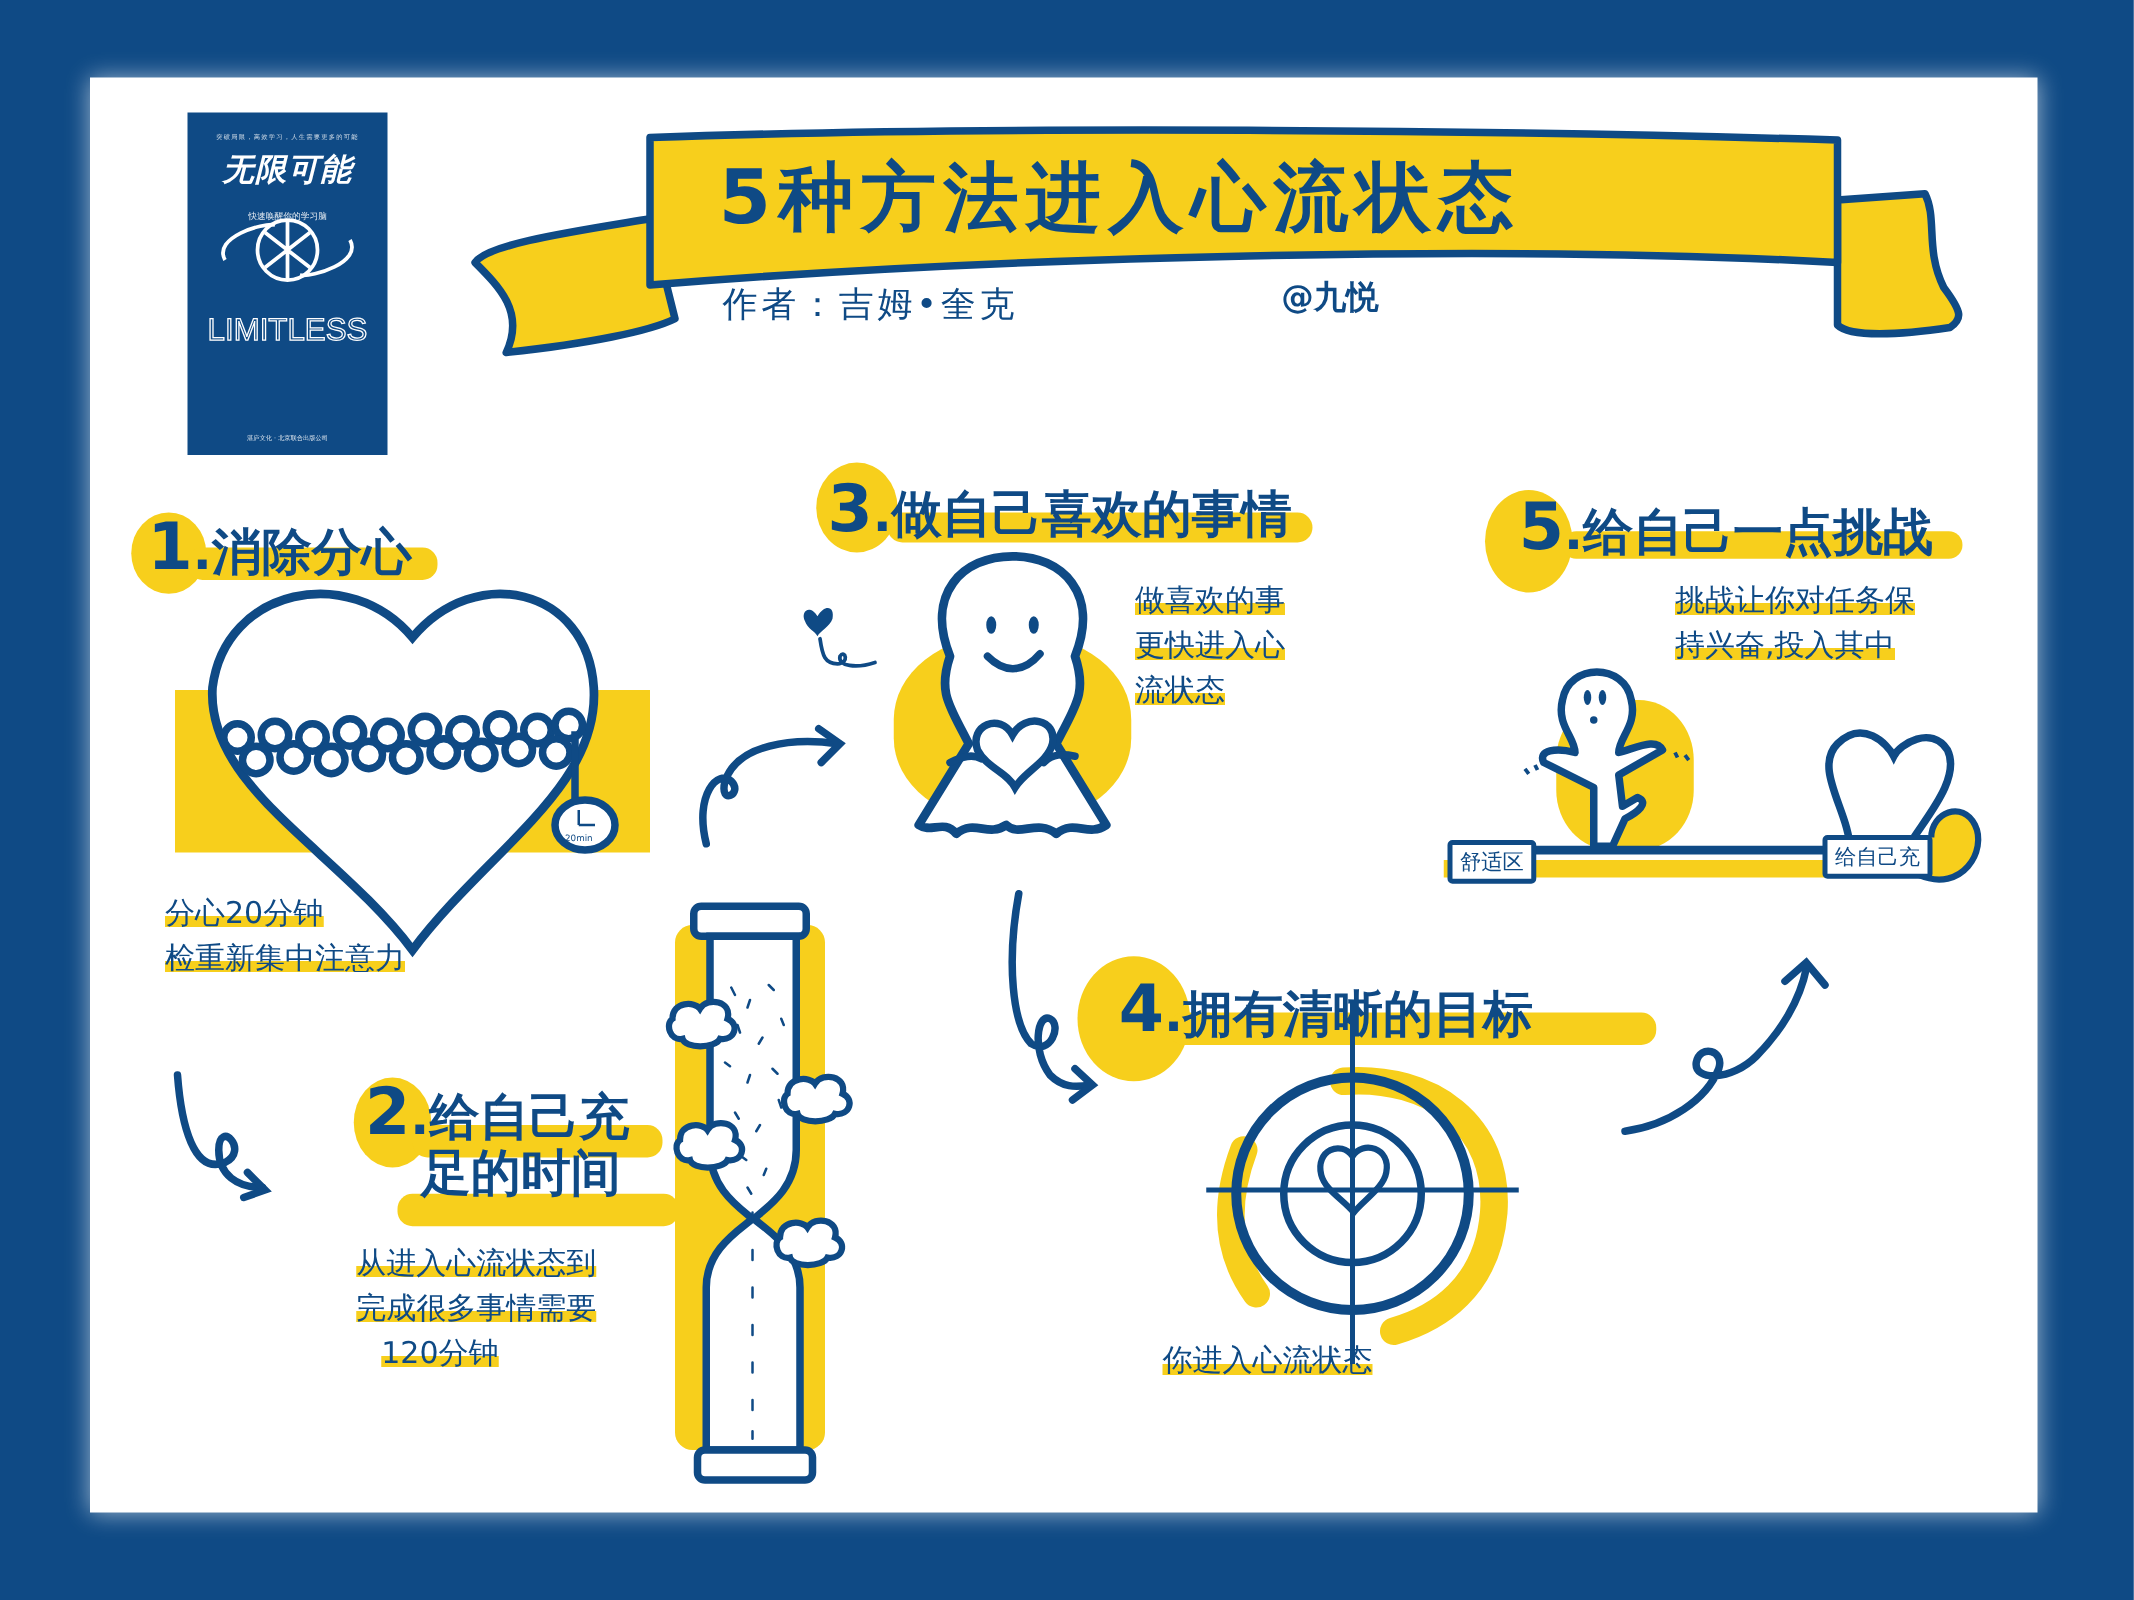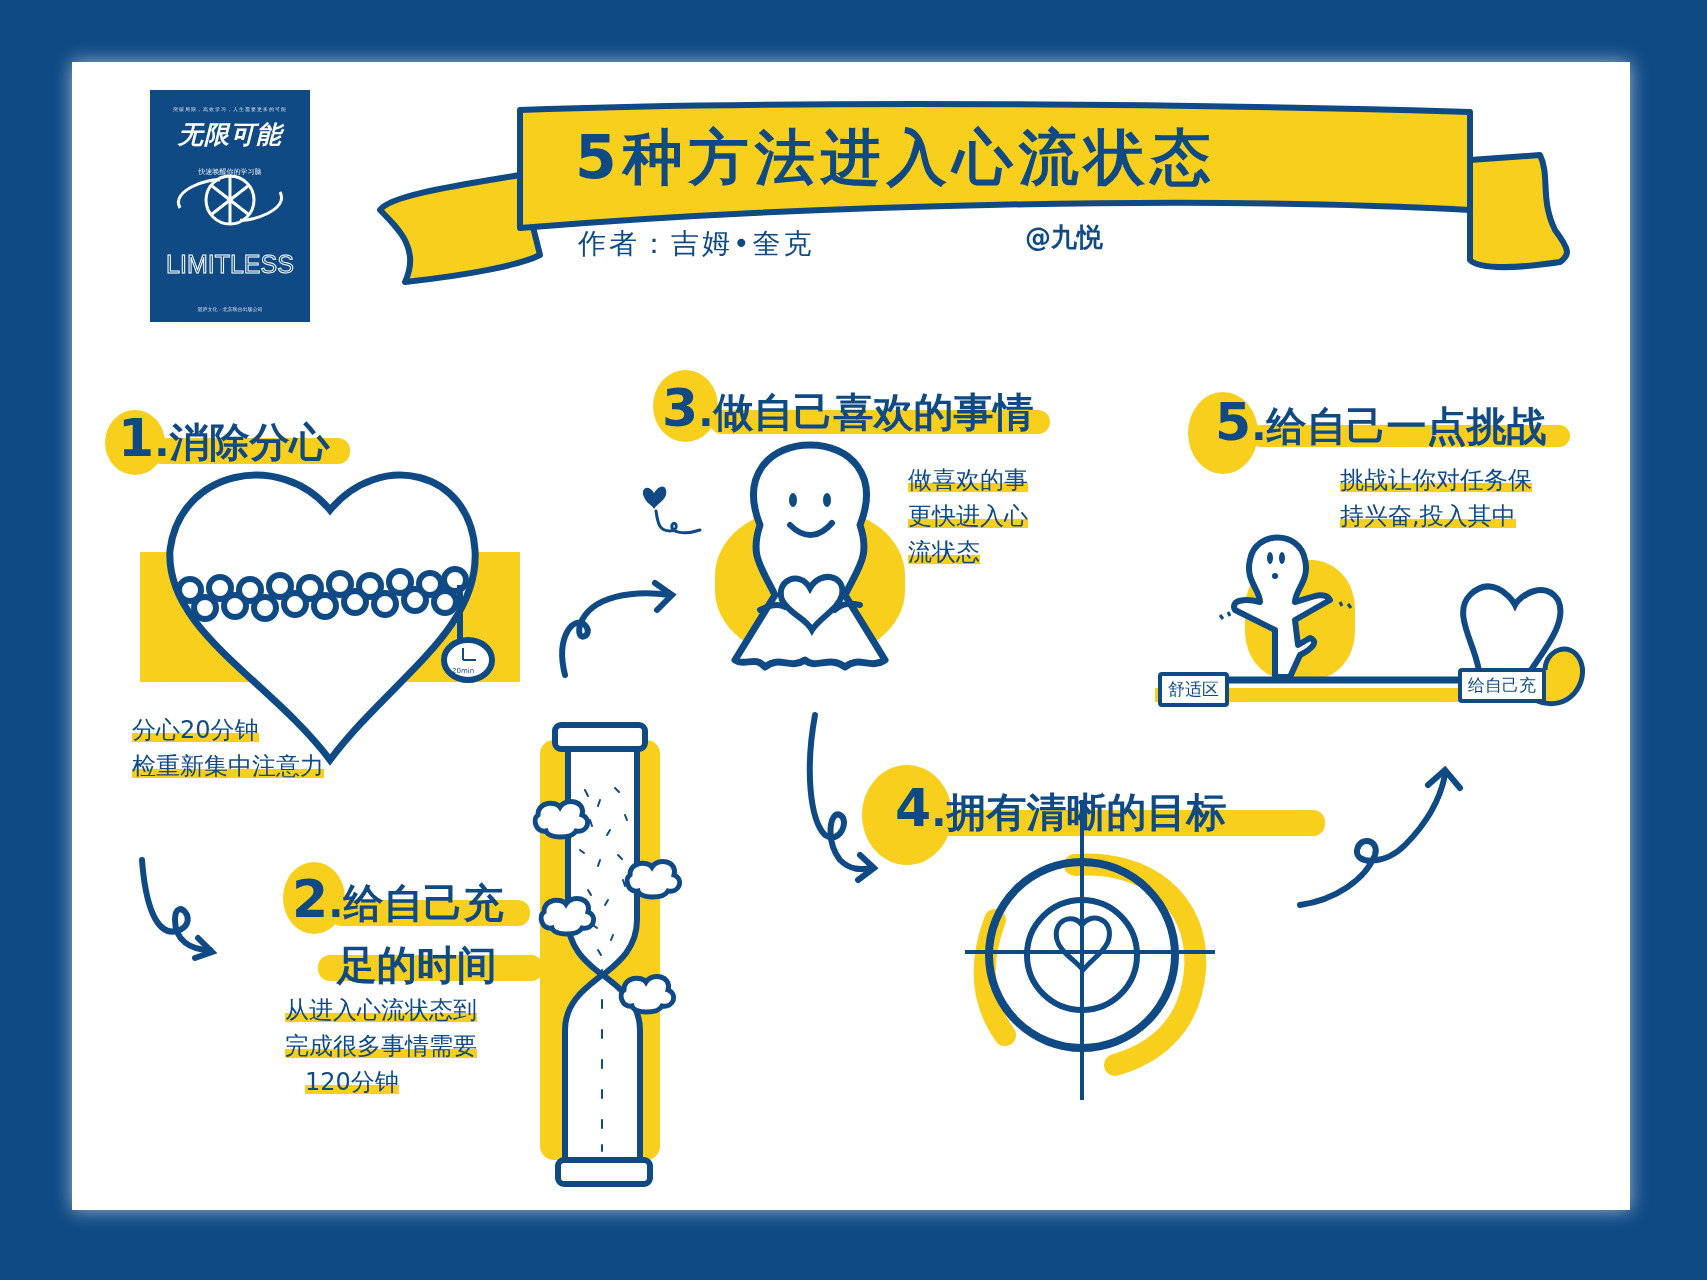--- a/index.html
+++ b/index.html
@@ -1,20 +1,20 @@
 <!DOCTYPE html>
 <html><head>
 <meta charset="utf-8">
 <style>
   html,body{margin:0;padding:0;}
   body{width:1707px;height:1280px;background:#0f4a85;position:relative;overflow:hidden;font-family:"DejaVu Sans",sans-serif;}
   .card{position:absolute;left:72px;top:62px;width:1558px;height:1148px;background:#fff;box-shadow:0 0 18px rgba(255,255,255,0.6);}
   .abs{position:absolute;}
   svg{position:absolute;overflow:visible;}
-  .book{position:absolute;left:150px;top:90px;width:160px;height:232px;background:#0f4a85;color:#fff;text-align:center;}
+  .book{position:absolute;left:150px;top:90px;width:160px;height:274px;background:#0f4a85;color:#fff;text-align:center;}
   .book .tag{font-size:5px;margin-top:16px;opacity:.8;letter-spacing:1px;}
   .book .t{font-size:25px;font-weight:bold;font-style:italic;margin-top:6px;letter-spacing:1px;}
   .book .st{font-size:7px;margin-top:16px;opacity:.9;}
   .book .lim{position:absolute;left:0;right:0;top:160px;font-size:25px;font-family:"Liberation Sans",sans-serif;color:transparent;-webkit-text-stroke:1px #fff;letter-spacing:0;}
   .book .pub{position:absolute;left:0;right:0;bottom:10px;font-size:5px;opacity:.85;}
   .banner-title{position:absolute;left:575px;top:118px;font-size:60px;font-weight:bold;color:#0f4a85;letter-spacing:6px;white-space:nowrap;}
   .author{position:absolute;left:578px;top:225px;font-size:28px;color:#0f4a85;letter-spacing:3px;}
   .handle{position:absolute;left:1025px;top:220px;font-size:26px;font-weight:bold;color:#0f4a85;}
   .head{position:absolute;font-size:40px;font-weight:bold;color:#0f4a85;white-space:nowrap;text-align:center;}
   .num{font-size:52px;}
@@ -92,21 +92,21 @@
   <div><span class="hl">检重新集中注意力</span></div>
 </div>
 <svg width="100" height="140" style="left:130px;top:840px">
   <path d="M12 20 C15 60 25 100 50 90 C70 80 45 55 45 80 C45 100 60 110 80 110" fill="none" stroke="#0f4a85" stroke-width="6" stroke-linecap="round"></path>
   <path d="M68 98 L82 112 L65 118" fill="none" stroke="#0f4a85" stroke-width="6" stroke-linecap="round"></path>
 </svg>
 
 <div class="blob" style="left:283px;top:862px;width:62px;height:72px;"></div>
 <div class="abs" style="left:330px;top:900px;width:200px;height:26px;background:#f7cf1c;border-radius:12px;"></div>
 <div class="abs" style="left:318px;top:955px;width:225px;height:26px;background:#f7cf1c;border-radius:12px;"></div>
-<div class="head" style="left:292px;top:868px;line-height:62px;">
+<div class="head" style="left:292px;top:868px;line-height:45px;">
   <div><span class="num">2</span><span>.</span><span>给自己充</span></div>
   <div style="padding-left:38px">足的时间</div>
 </div>
 <div class="note" style="left:285px;top:992px;">
   <div><span class="hl">从进入心流状态到</span></div>
   <div><span class="hl">完成很多事情需要</span></div>
   <div style="padding-left:20px"><span class="hl">120分钟</span></div>
 </div>
 
 <div class="abs" style="left:540px;top:740px;width:120px;height:420px;background:#f7cf1c;border-radius:14px;"></div>
@@ -165,20 +165,21 @@
 </div>
 <svg width="300" height="260" style="left:935px;top:840px">
   <path d="M140 25 C210 20 265 60 260 130 C255 190 215 215 180 225" fill="none" stroke="#f7cf1c" stroke-width="22" stroke-linecap="round"></path>
   <path d="M60 80 C45 120 45 160 70 195" fill="none" stroke="#f7cf1c" stroke-width="22" stroke-linecap="round"></path>
   <circle cx="147" cy="115" r="93" fill="none" stroke="#0f4a85" stroke-width="8"></circle>
   <circle cx="147" cy="115" r="55" fill="none" stroke="#0f4a85" stroke-width="6"></circle>
   <path d="M147 85 C138 72 117 80 122 100 C125 112 140 120 148 130 C156 120 172 110 174 98 C178 78 155 72 147 85 Z" fill="#fff" stroke="#0f4a85" stroke-width="5"></path>
   <path d="M147 -40 V260 M30 112 H280" stroke="#0f4a85" stroke-width="4"></path>
 </svg>
 <div class="note" style="left:930px;top:1070px;">
+  <div><span class="hl">你进入心流状态</span></div>
 </div>
 <svg width="180" height="160" style="left:1295px;top:760px">
   <path d="M5 145 C40 140 70 120 80 95 C85 80 65 75 62 90 C60 105 90 105 110 85 C130 65 145 40 150 15" fill="none" stroke="#0f4a85" stroke-width="6" stroke-linecap="round"></path>
   <path d="M133 25 L150 10 L165 28" fill="none" stroke="#0f4a85" stroke-width="6" stroke-linecap="round"></path>
 </svg>
 
 <div class="blob" style="left:1188px;top:392px;width:70px;height:82px;"></div>
 <div class="abs" style="left:1250px;top:425px;width:320px;height:22px;background:#f7cf1c;border-radius:12px;"></div>
 <div class="head" style="left:1215px;top:392px;">
   <span class="num">5</span><span>.</span><span>给自己一点挑战</span>

